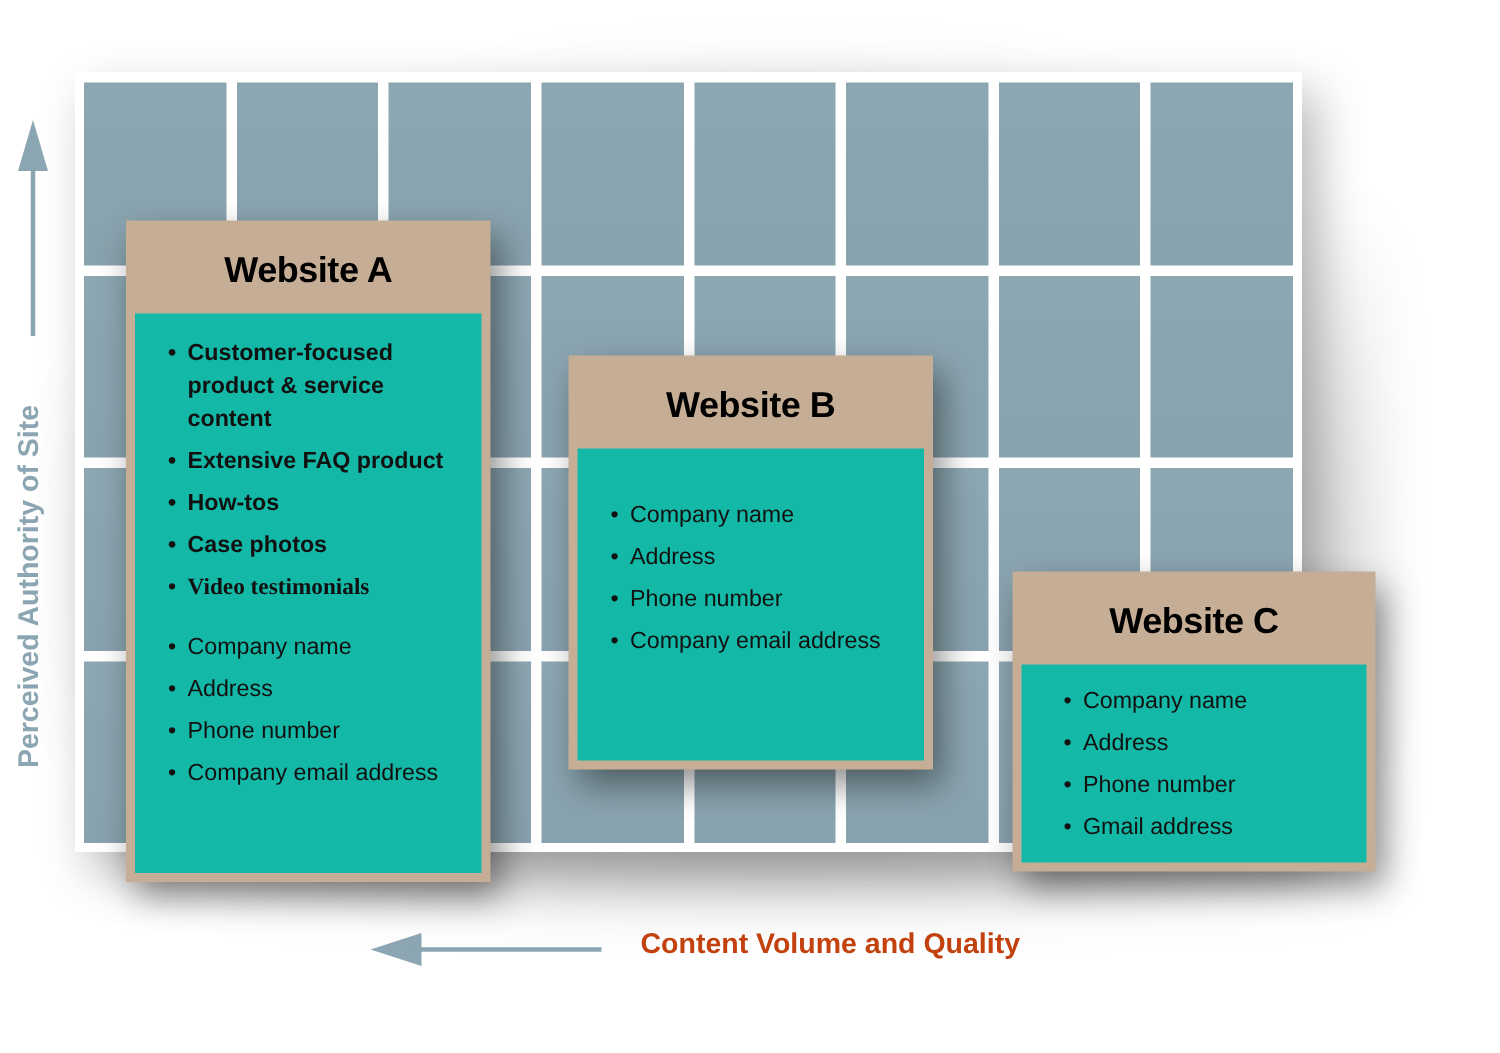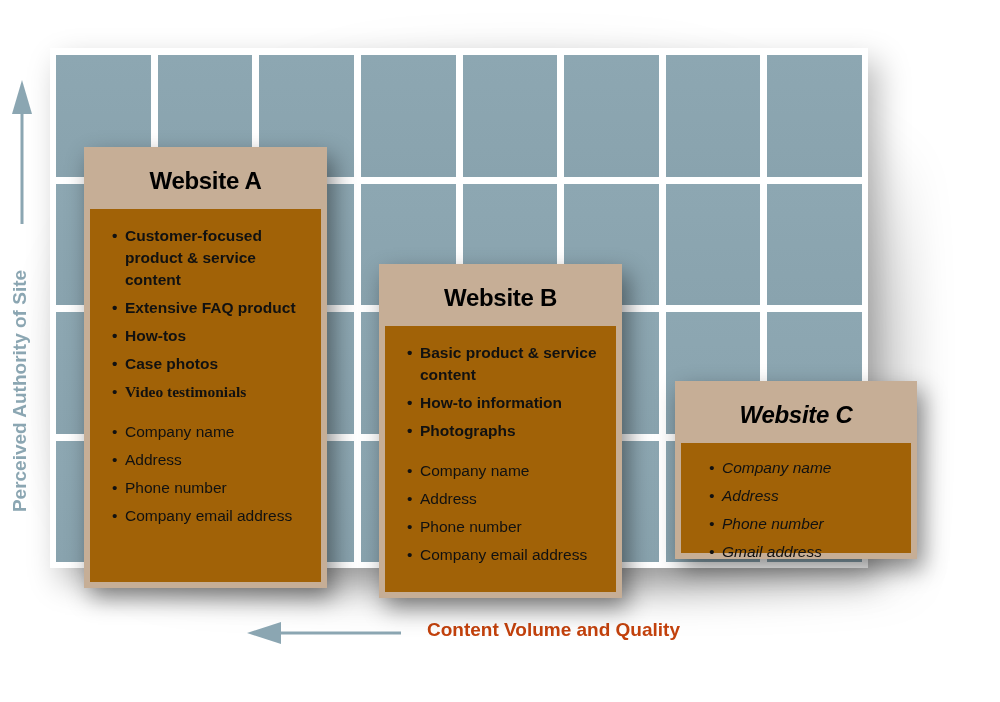--- a/index.html
+++ b/index.html
@@ -40,42 +40,42 @@
     padding: 6px;
     box-sizing: border-box;
   }
   .card-title {
     color: #000000; font-weight: bold; text-align: center;
     font-size: 24px; letter-spacing: -0.3px;
     height: 50px; line-height: 56px;
   }
   .card-body {
     position: absolute; left: 6px; right: 6px; top: 62px; bottom: 6px;
-    background: #a16207;
+    background: #14b8a6;
   }
   .card-body ul { list-style: none; margin: 0; padding: 0; }
   .card-body li {
     position: relative; padding-left: 13px; color: #111111;
     font-size: 15.5px; line-height: 22px; margin-bottom: 6px;
   }
   .card-body li::before {
     content: "\2022"; position: absolute; left: 0; top: 0;
   }
   .bold li { font-weight: bold; }
   .plain li { font-weight: normal; }
 
   #card-a { left: 84px; top: 147px; width: 243px; height: 441px; }
   #card-a .card-body { padding: 16px 0 0 22px; }
   #card-a .group-2 { margin-top: 18px; }
 
-  #card-b { left: 379px; top: 264px; width: 243px; height: 334px; }
+  #card-b { left: 379px; top: 237px; width: 243px; height: 276px; }
   #card-b .card-body { padding: 16px 0 0 22px; }
   #card-b .group-2 { margin-top: 18px; }
 
-  #card-c { left: 675px; top: 381px; width: 242px; height: 178px; font-style: italic; }
+  #card-c { left: 675px; top: 381px; width: 242px; height: 200px; }
   #card-c .card-body { padding: 14px 0 0 28px; }
   .y-arrow {
     position: absolute; left: 10px; top: 78px; width: 24px; height: 150px;
   }
   .y-label {
     position: absolute; left: -120px; top: 380px; width: 280px;
     transform: rotate(-90deg); transform-origin: center center;
     text-align: center; font-weight: bold; font-size: 19px; color: #8ba6b2;
     white-space: nowrap;
   }
@@ -157,25 +157,20 @@
           <li>Address</li>
           <li>Phone number</li>
           <li>Company email address</li>
         </ul>
     </div>
   </div>
 
   <div class="card" id="card-b">
     <div class="card-title">Website B</div>
     <div class="card-body">
-      <ul class="bold group-1">
-          <li style="max-width: 200px;">Basic product &amp; service content</li>
-          <li style="max-width: 200px;">How-to information</li>
-          <li style="max-width: 200px;">Photographs</li>
-        </ul>
       <ul class="plain group-2">
           <li>Company name</li>
           <li>Address</li>
           <li>Phone number</li>
           <li>Company email address</li>
         </ul>
     </div>
   </div>
 
   <div class="card" id="card-c">

